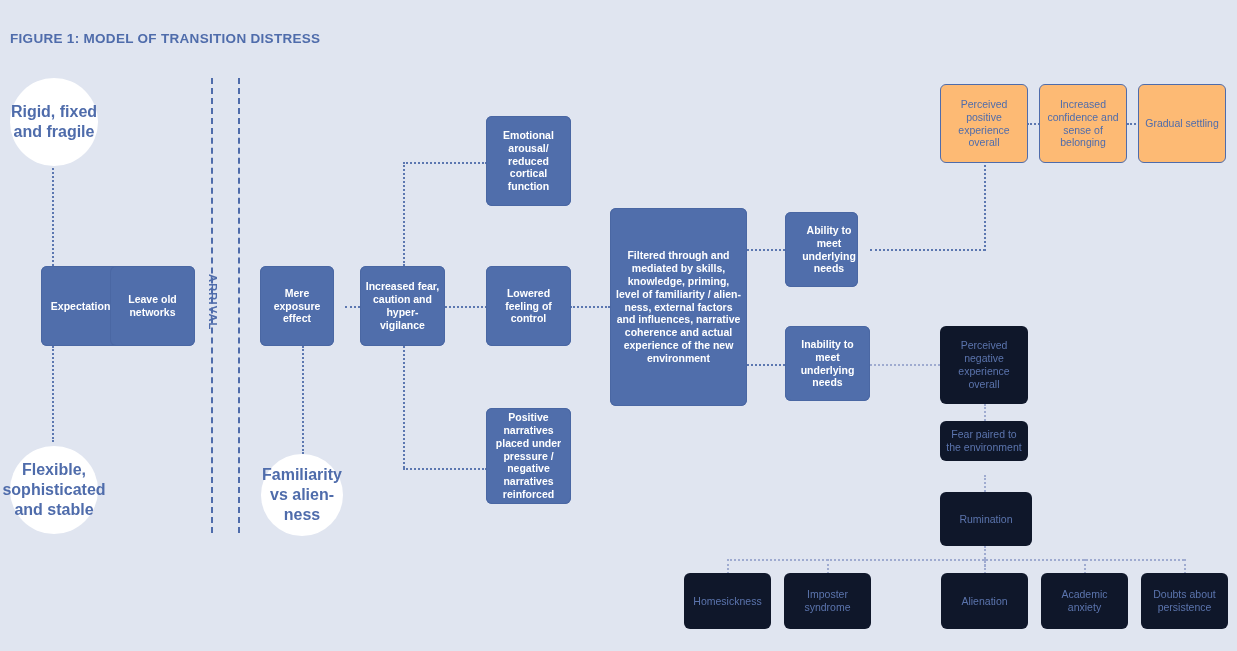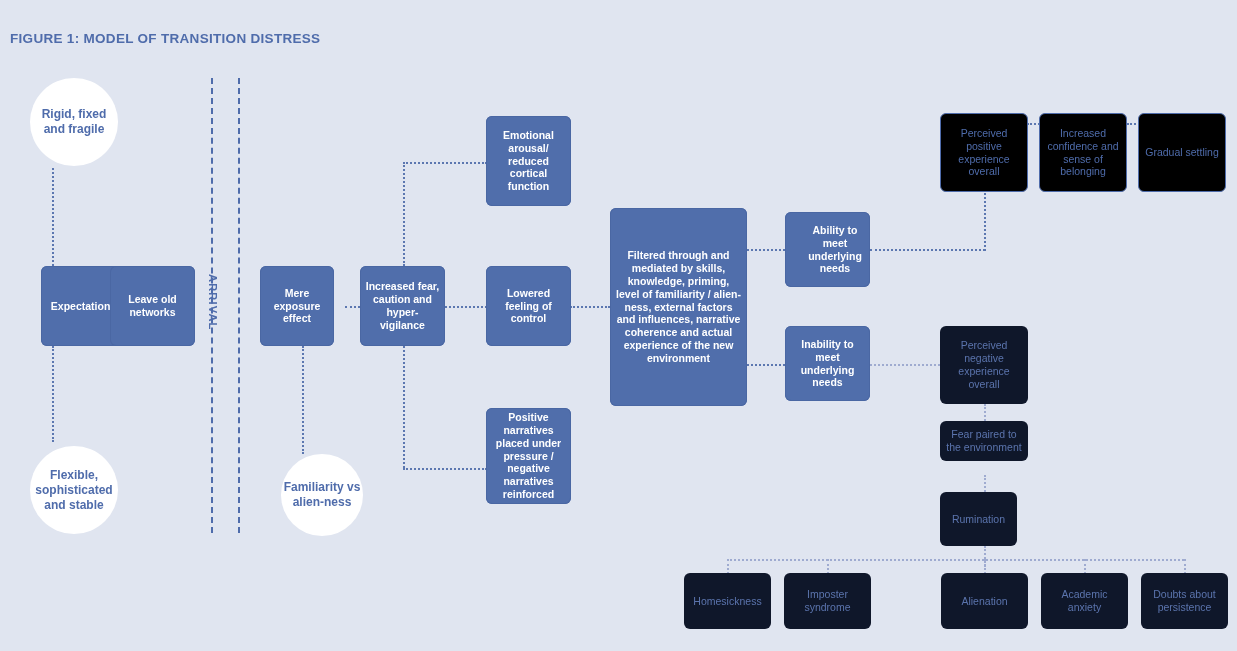--- a/index.html
+++ b/index.html
@@ -34,43 +34,41 @@
   .node span{display:block;}
 
   .solid{
     background:#506eab;
     color:#ffffff;
     font-weight:bold;
     font-size:10.5px;
     box-shadow:0 0 0 1px #4a67a3 inset;
   }
   .outline{
-    background:#000000;
+    background:#fdba74;
     color:#4f6cab;
     border:1.6px solid #4f6cab;
     font-size:10.5px;
-    margin-top:29px;
   }
   .grey{
     background:#0f172a;
     color:#5b74ad;
     font-size:10.5px;
   }
   .circle{
     position:absolute;
     box-sizing:border-box;
     display:flex;align-items:center;justify-content:center;
     text-align:center;
     border-radius:50%;
     background:#ffffff;
     color:#4f6cab;
-    font-size:12px;font-weight:bold;
+    font-size:16px;font-weight:bold;
     line-height:1.25;
     z-index:3;
-    margin-left:20px;
   }
 
   
   .hline{
     position:absolute;height:0;
     border-top:2px dotted #5c77b0;
     z-index:1;
   }
   .vline{
     position:absolute;width:0;
@@ -157,21 +155,21 @@
   <div class="hline" style="left:747px;top:348px;width:38px;"></div>
 
   <div class="hline" style="left:870px;top:233px;width:115px;"></div>
   <div class="vline" style="left:984px;top:145px;height:90px;"></div>
 
   <div class="hline grey-c" style="left:870px;top:348px;width:70px;"></div>
 
   <div class="node solid" style="left:610px;top:192px;width:137px;height:198px;font-size:10.5px;">
     <span>Filtered through and mediated by skills, knowledge, priming, level of familiarity / alien-ness, external factors and influences, narrative coherence and actual experience of the new environment</span>
   </div>
-  <div class="node solid" style="left:785px;top:196px;width:85px;height:75px;padding-left:20px;">
+  <div class="node solid" style="left:785px;top:196px;width:73px;height:75px;padding-left:20px;">
     <span>Ability to meet underlying needs</span>
   </div>
   <div class="node solid" style="left:785px;top:310px;width:85px;height:75px;">
     <span>Inability to meet underlying needs</span>
   </div>
 
   <div class="hline" style="left:1027px;top:107px;width:13px;"></div>
   <div class="hline" style="left:1127px;top:107px;width:13px;"></div>
 
   <div class="node outline" style="left:940px;top:68px;width:88px;height:79px;">
@@ -187,21 +185,21 @@
   <div class="vline grey-c" style="left:984px;top:388px;height:17px;"></div>
   <div class="vline grey-c" style="left:984px;top:459px;height:17px;"></div>
   <div class="vline grey-c" style="left:984px;top:530px;height:24px;"></div>
 
   <div class="node grey" style="left:940px;top:310px;width:88px;height:78px;">
     <span>Perceived negative experience overall</span>
   </div>
   <div class="node grey" style="left:940px;top:405px;width:88px;height:40px;">
     <span>Fear paired to the environment</span>
   </div>
-  <div class="node grey" style="left:940px;top:476px;width:77px;height:54px;">
+  <div class="node grey" style="left:940px;top:476px;width:92px;height:54px;">
     <span>Rumination</span>
   </div>
 
   <div class="hline grey-c" style="left:727px;top:543px;width:457px;"></div>
   <div class="vline grey-c" style="left:727px;top:543px;height:15px;"></div>
   <div class="vline grey-c" style="left:827px;top:543px;height:15px;"></div>
   <div class="vline grey-c" style="left:984px;top:543px;height:15px;"></div>
   <div class="vline grey-c" style="left:1084px;top:543px;height:15px;"></div>
   <div class="vline grey-c" style="left:1184px;top:543px;height:15px;"></div>
 

